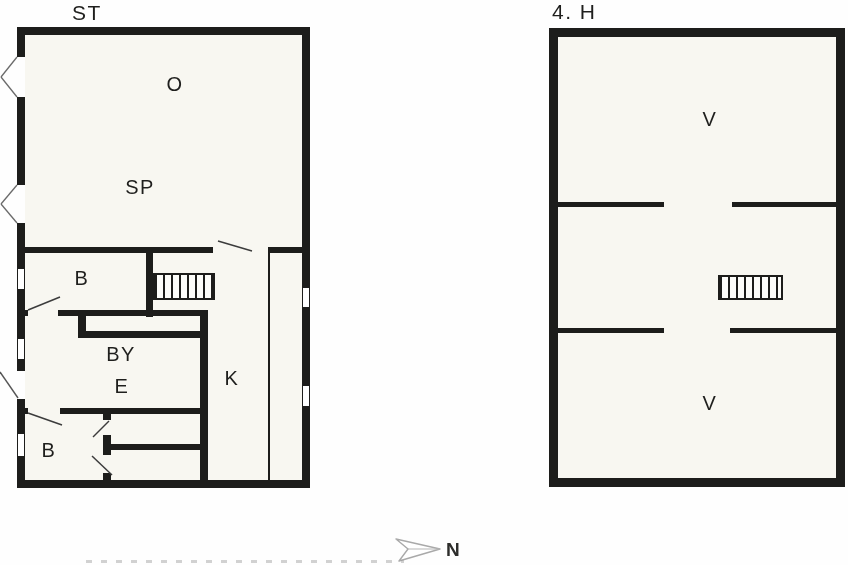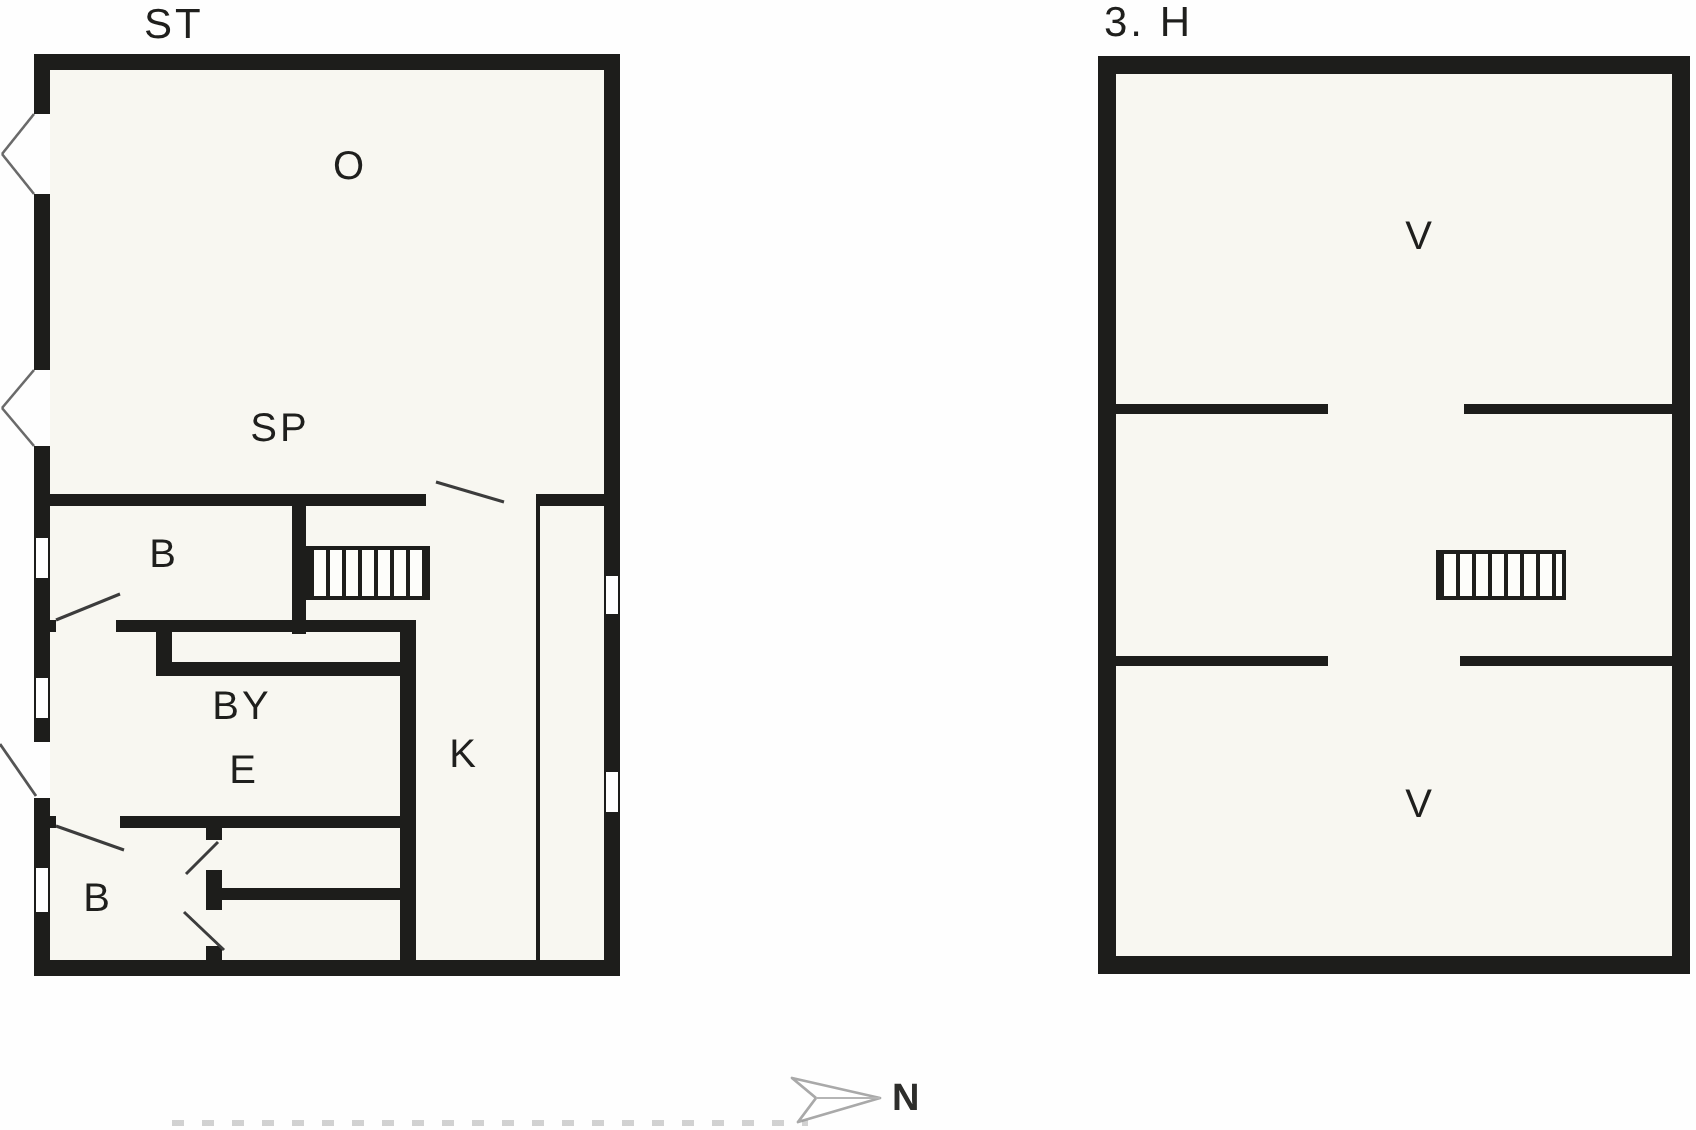--- a/index.html
+++ b/index.html
@@ -71,29 +71,29 @@
   <div class="wall" style="left:43px;top:381px;width:140px;height:6px;"></div>
   <div class="wall" style="left:86px;top:387px;width:8px;height:6px;"></div>
   <div class="wall" style="left:86px;top:408px;width:8px;height:20px;"></div>
   <div class="wall" style="left:86px;top:446px;width:8px;height:7px;"></div>
   <div class="wall" style="left:91px;top:417px;width:96px;height:6px;"></div>
   <div class="thin" style="left:251px;top:226px;width:2px;height:227px;"></div>
 
   <div class="stairs" style="left:136px;top:246px;width:62px;height:27px;"></div>
 
   <div class="room-label" style="left:158px;top:57px;">O</div>
-  <div class="room-label" style="left:123px;top:188px;">SP</div>
+  <div class="room-label" style="left:123px;top:160px;">SP</div>
   <div class="room-label" style="left:65px;top:251px;">B</div>
   <div class="room-label" style="left:104px;top:327px;">BY</div>
   <div class="room-label" style="left:105px;top:359px;">E</div>
   <div class="room-label" style="left:215px;top:351px;">K</div>
   <div class="room-label" style="left:32px;top:423px;">B</div>
 </div>
 
-<div class="plan-title" style="left:552px;top:0;">3. H</div>
+<div class="plan-title" style="left:552px;top:0;">4. H</div>
 
 <div class="plan" style="left:549px;top:28px;width:296px;height:459px;">
 
   <div class="wall" style="left:0;top:0;width:296px;height:9px;"></div>
   <div class="wall" style="left:0;top:450px;width:296px;height:9px;"></div>
   <div class="wall" style="left:0;top:0;width:9px;height:459px;"></div>
   <div class="wall" style="left:287px;top:0;width:9px;height:459px;"></div>
 
   <div class="wall" style="left:9px;top:174px;width:106px;height:5px;"></div>
   <div class="wall" style="left:183px;top:174px;width:104px;height:5px;"></div>

